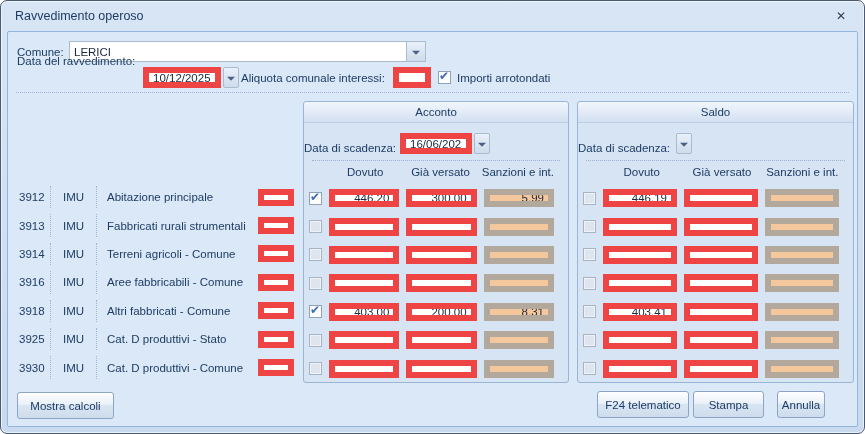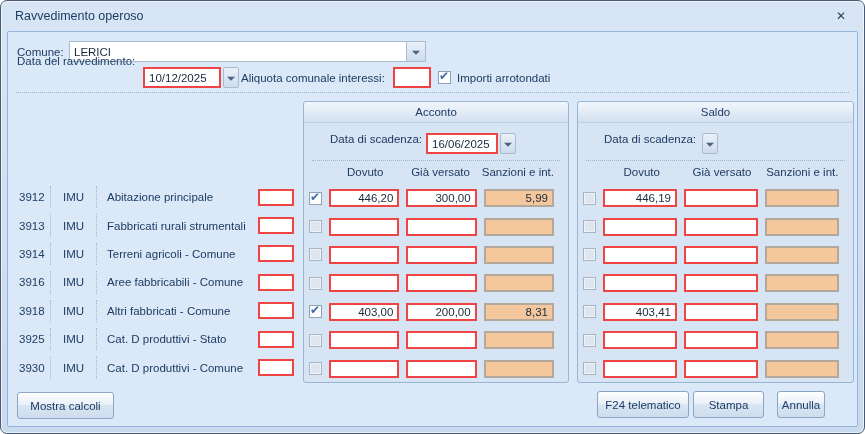--- a/index.html
+++ b/index.html
@@ -23,21 +23,21 @@
     cursor: default;
   }
   .client {
     position: absolute; left: 6px; right: 6px; top: 30px; bottom: 6px;
     background: #dae8f7; border: 1px solid #94b5db; border-radius: 2px;
   }
   .lbl { position: absolute; font-size: 11.5px; color: #1e3c64; white-space: nowrap; }
 
   
   .fld {
-    height: 21px; border: 2px solid #ef4444; background: #fff;
+    height: 21px; border: 6px solid #ef4444; background: #fff;
     font-family: inherit; font-size: 11.5px; color: #18293d; padding: 0 4px;
     outline: none;
   }
   .fld.num { text-align: right; }
   .fld.orange { background: #f4c79d; border-color: #b2a89c; }
   .combo-wide {
     position: absolute; display: flex; height: 21px;
     border: 1px solid #a9bccf; background: #fff;
   }
   .combo-wide input { flex: 1; border: none; background: transparent; font-family: inherit; font-size: 11.5px; color: #18293d; padding: 0 4px; outline: none; }
@@ -91,21 +91,21 @@
     border: 1px solid #9bb5d5; border-radius: 3px; background: #d6e4f4;
   }
   .group.acconto { left: 295px; width: 266px; }
   .group.saldo   { left: 569px; width: 277px; }
   .ghdr {
     height: 21px; line-height: 21px; text-align: center;
     font-size: 11.5px; color: #1e3c64;
     background: linear-gradient(#f1f6fc, #d3e0f1);
     border-bottom: 1px solid #bccfe6; border-radius: 3px 3px 0 0;
   }
-  .scad { position: absolute; left: 26px; top: 31px; height: 21px; display: flex; align-items: flex-start; }
+  .scad { position: absolute; left: 0; top: 31px; height: 21px; display: flex; align-items: flex-end; }
   .scad .slabel { font-size: 11.5px; color: #1e3c64; margin-right: 4px; white-space: nowrap; }
   .scad .fld { width: 72px; }
   .scad .arrow-btn-free { position: relative; margin-left: 2px; }
   .gdot { left: 8px; right: 8px; top: 58px; }
   .hrow { position: absolute; left: 0; right: 0; top: 64px; display: flex; padding: 0 14px 0 5px; }
   .hspacer { flex: 0 0 15px; }
   .hcell { flex: 1; margin-left: 7px; text-align: center; font-size: 11.5px; color: #1e3c64; white-space: nowrap; }
   .grows { position: absolute; left: 0; right: 0; top: 82px; }
   .frow { height: 28.4px; display: flex; align-items: center; padding: 0 14px 0 5px; }
   .frow .fld { flex: 1; margin-left: 7px; width: 0; height: 18px; }

